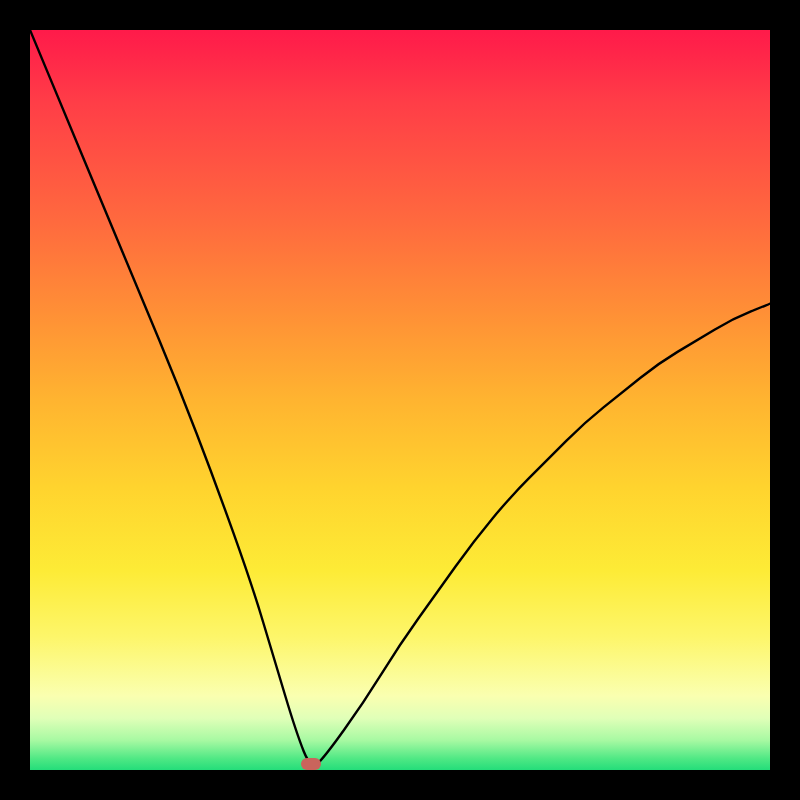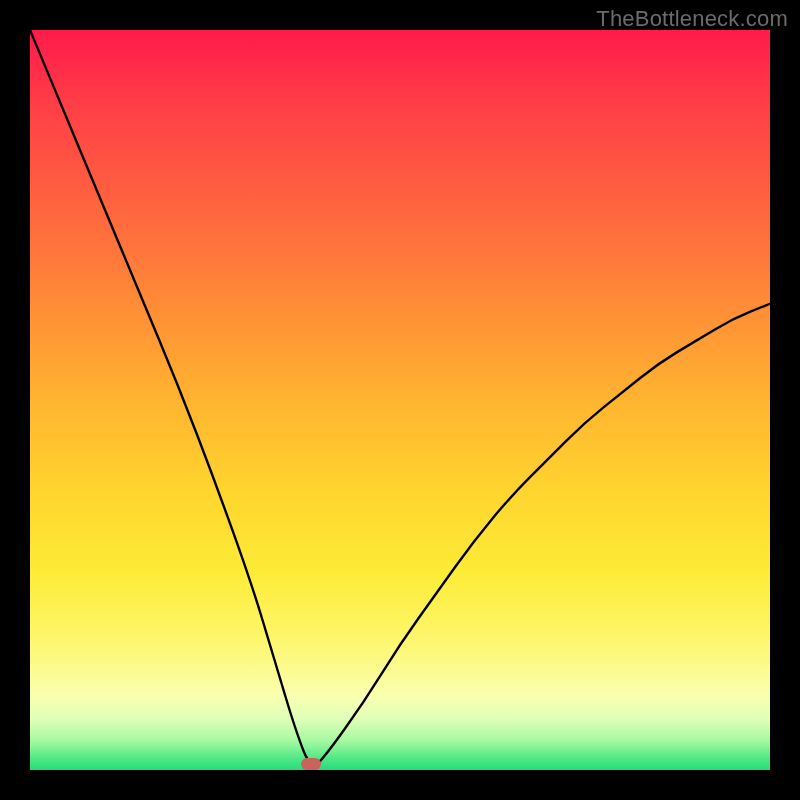--- a/index.html
+++ b/index.html
@@ -64,21 +64,20 @@
     height: 12px;
     background: #c9645c;
     border-radius: 6px;
     transform: translate(-50%, -50%);
   }
 </style>
 </head>
 <body>
 
 <div class="frame">
-  <div class="watermark">TheBottleneck.com</div>
 
   <div class="plot-area">
     <svg class="curve-svg" viewBox="0 0 740 740" preserveAspectRatio="none">
       <path id="curve-path" fill="none" stroke="#000" stroke-width="2.4" stroke-linejoin="round" stroke-linecap="round" d="M 0 0 Q 0 0 18.5 44.39999999999998 Q 37 88.79999999999995 55.5 133.2 Q 74 177.60000000000002 92.5 222 Q 111 266.4 129.5 310.79999999999995 Q 148 355.2 166.5 403.29999999999995 Q 185 451.4 203.5 503.2 Q 222 555 233.10000000000002 592 Q 244.20000000000002 629 255.3 666 Q 266.4 703 273.79999999999995 721.5 Q 281.2 740 288.6 732.6 Q 296 725.2 314.5 699.3 Q 333 673.4 351.5 643.8 Q 370 614.2 388.5 588.3 Q 407.00000000000006 562.4 425.5 536.5 Q 444 510.6 462.5 488.4 Q 481 466.2 499.5 447.7 Q 518 429.2 536.5 410.70000000000005 Q 555 392.20000000000005 573.5 377.4 Q 592 362.59999999999997 610.5 347.79999999999995 Q 629 332.99999999999994 647.5 321.9 Q 666 310.8 684.5 299.70000000000005 Q 703 288.6 721.5 281.20000000000005 T 740 273.8"></path>
     </svg>
     <div id="marker" class="marker" style="left: 281.2px; top: 734px; background: rgb(201, 100, 92);"></div>
   </div>
 </div>
 
 </body></html>

